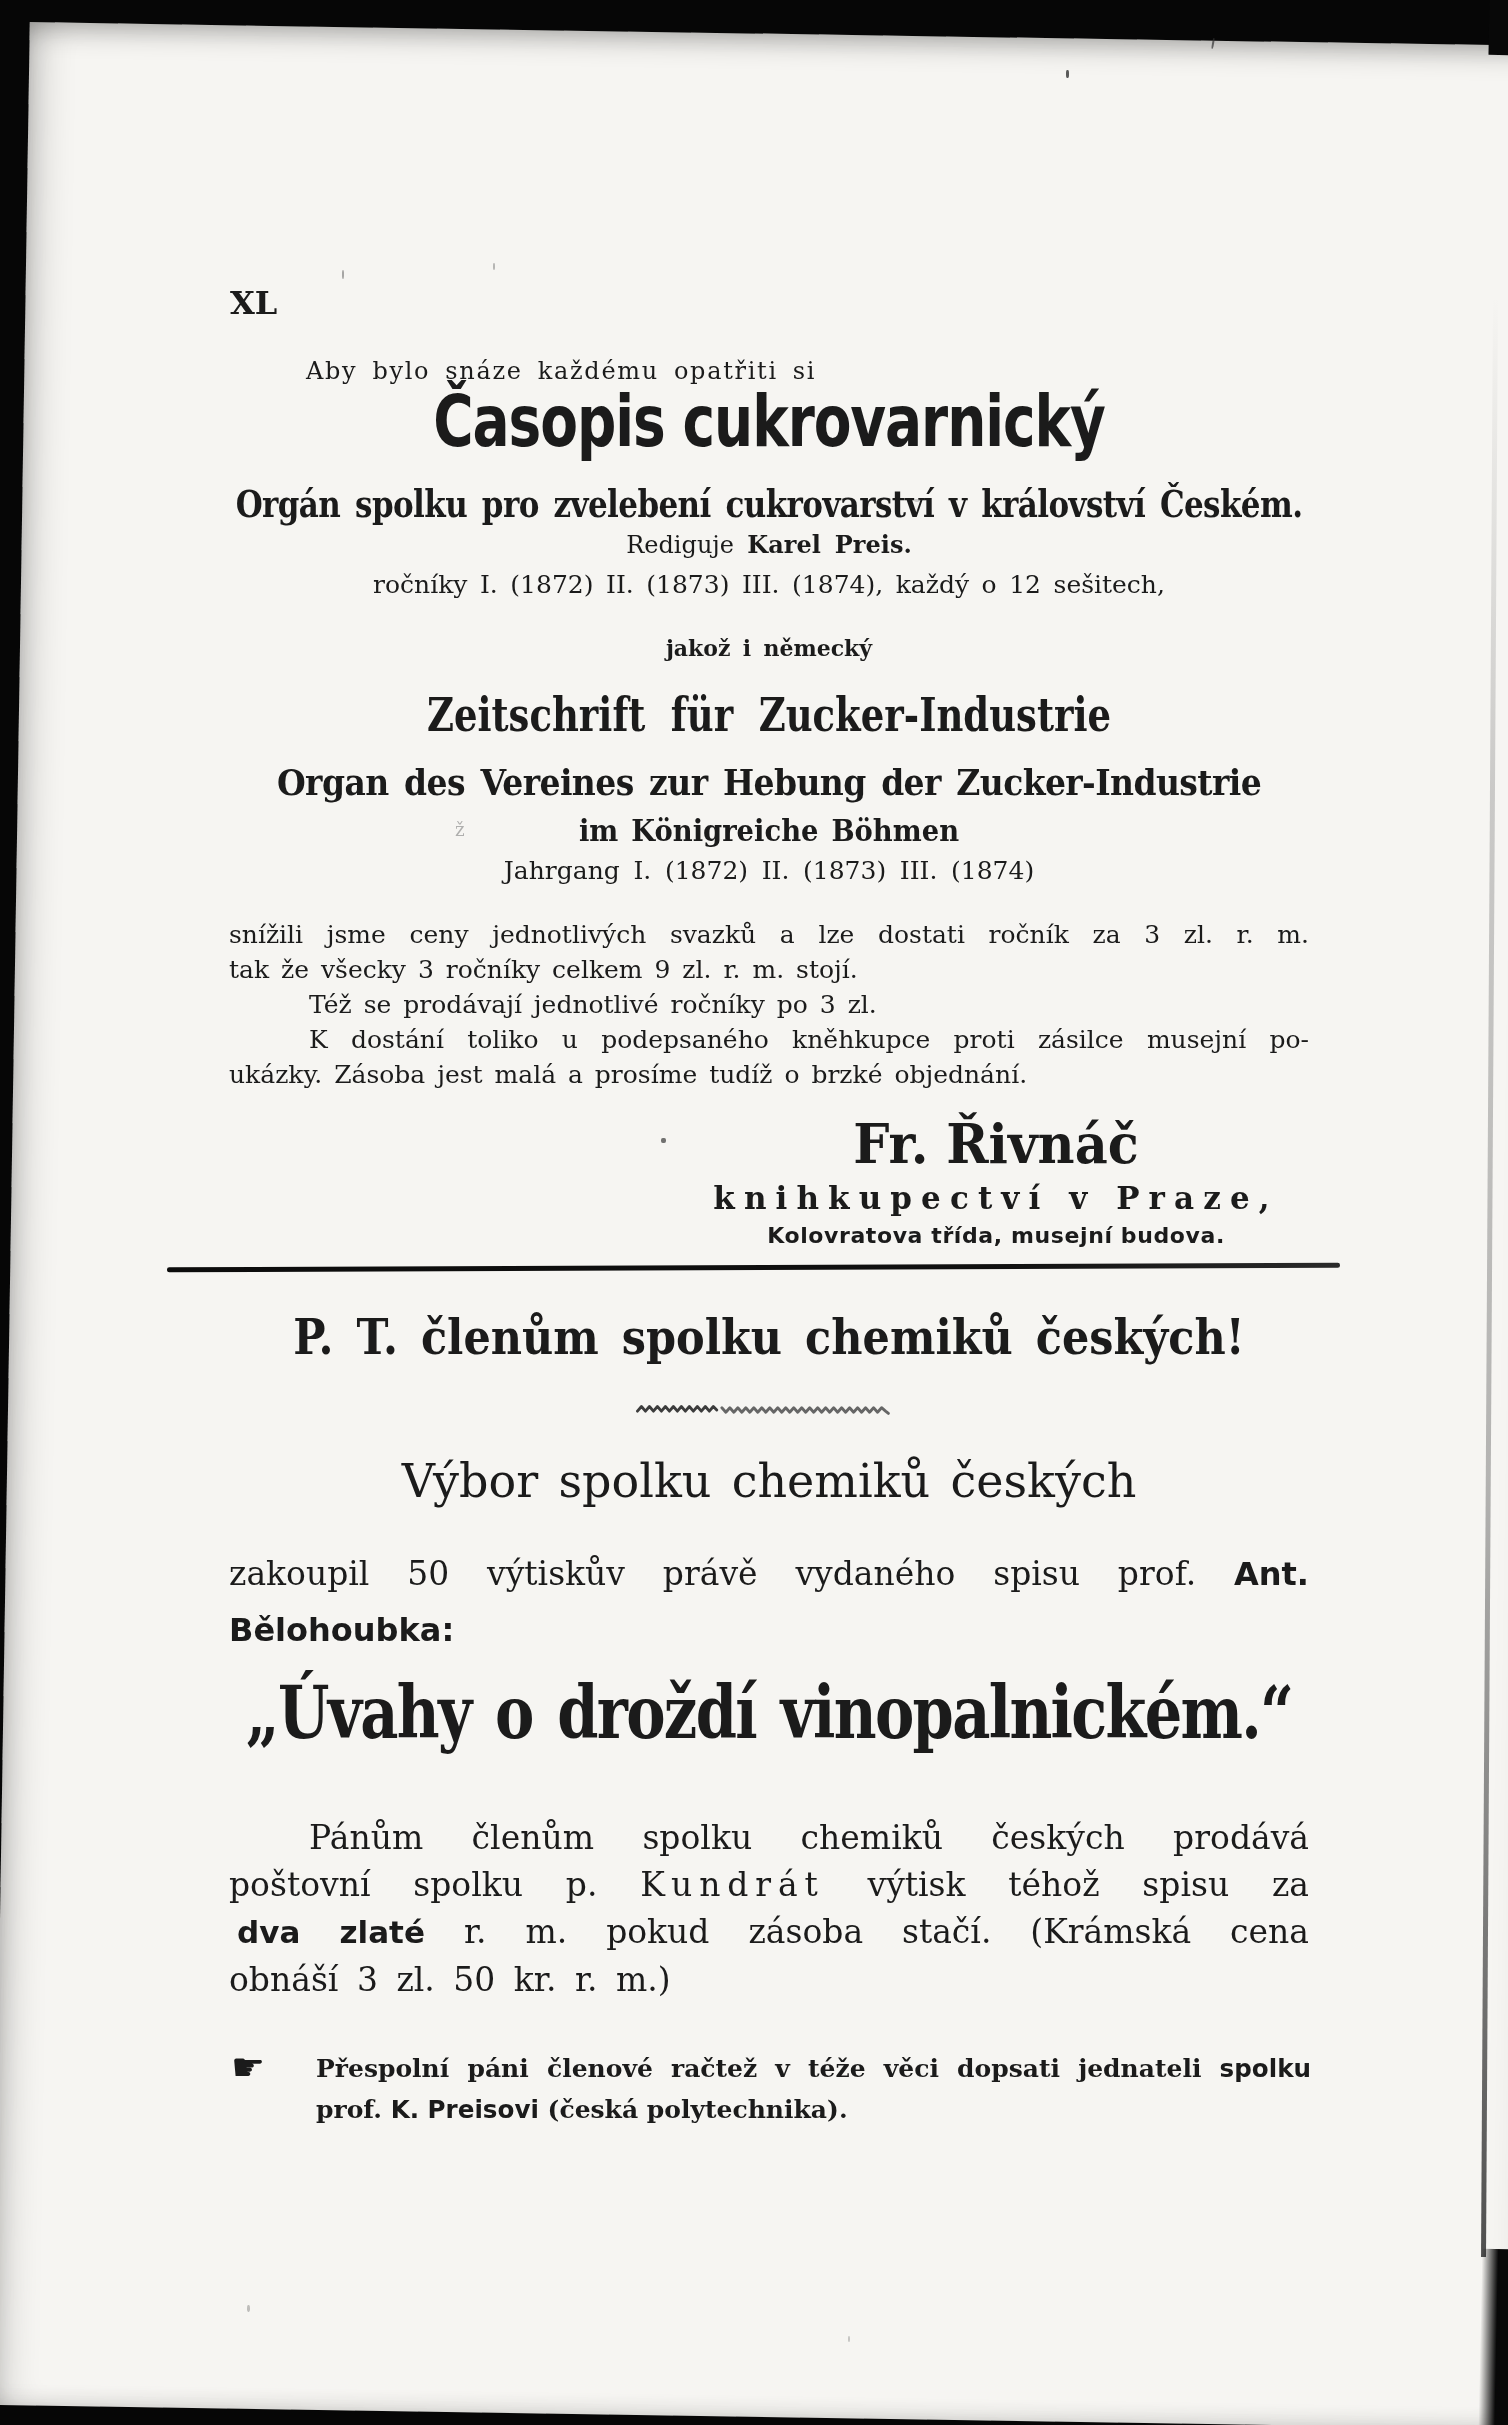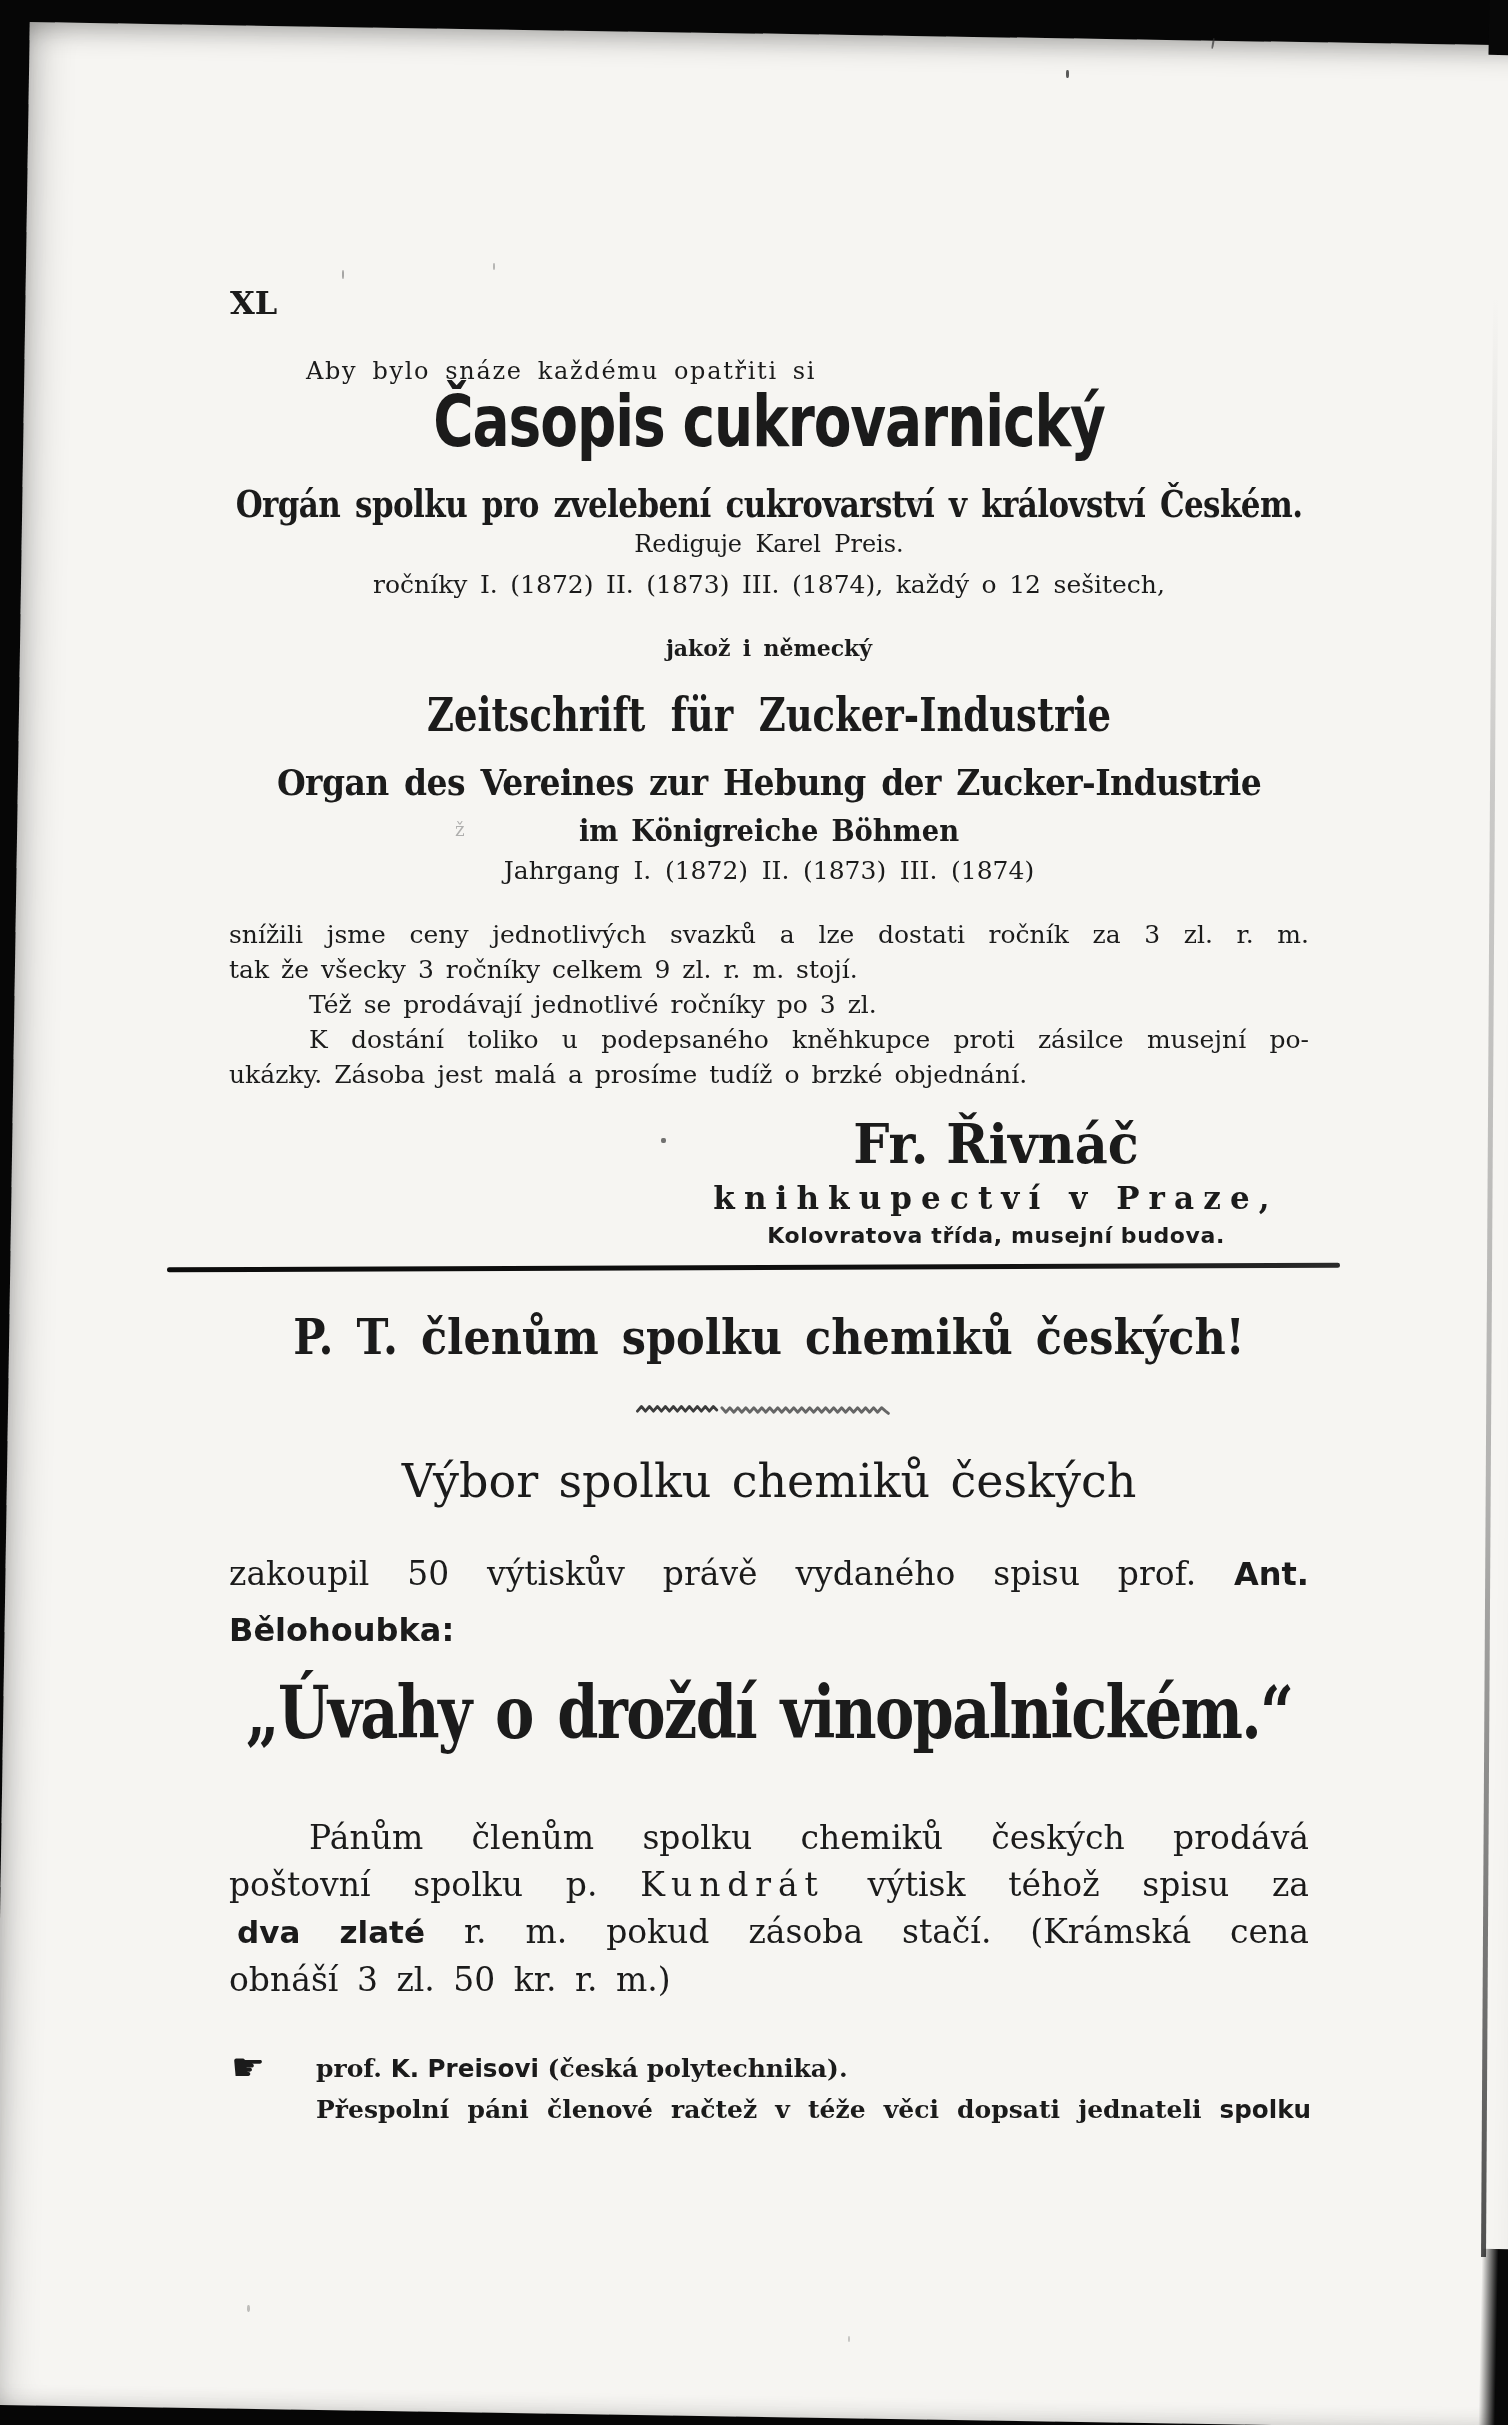--- a/index.html
+++ b/index.html
@@ -56,21 +56,21 @@
     width: 1285px; height: 2426px;
     color: #1b1b1b;
   }
   .abs { position: absolute; white-space: nowrap; }
   .col {
     position: absolute; left: 229px; width: 1080px;
   }
   .center { text-align: center; }
   .sans { font-family: "DejaVu Sans", "Liberation Sans", sans-serif; }
   .serif { font-family: "DejaVu Serif", "Liberation Serif", serif; }
-  .b { font-weight: normal; }
+  .b { font-weight: bold; }
   .justify-last { text-align: justify; text-align-last: justify; }
 
   #page-number {
     left: 230px; top: 281px;
     font-size: 32px; font-weight: bold;
   }
   #intro-line {
     left: 306px; top: 354px;
     font-size: 24px; letter-spacing: 1.7px; word-spacing: 5.7px;
   }
@@ -272,28 +272,28 @@
       </div>
       <div class="justify-last">
         <span class="sans-b">dva zlaté</span>
         <span>r. m. pokud zásoba stačí. (Krámská cena</span>
       </div>
       <div>obnáší 3 zl. 50 kr. r. m.)</div>
     </div>
 
     <div id="footer-note" class="serif">
       <span id="manicule">☛</span>
+      <div class="fl justify-last">
+        <span>Přespolní páni členové račtež v téže věci dopsati jednateli</span>
+        <span class="sans-b">spolku</span>
+      </div>
       <div class="fl">
         <span>prof.</span>
         <span class="sans-b">K. Preisovi</span>
         <span>(česká polytechnika).</span>
-      </div>
-      <div class="fl justify-last">
-        <span>Přespolní páni členové račtež v téže věci dopsati jednateli</span>
-        <span class="sans-b">spolku</span>
       </div>
     </div>
 
     <div class="speck" style="left:342px; top:267px; width:2.3px; height:9.1px; opacity:.5;"></div>
     <div class="speck" style="left:493px; top:260px; width:1.7px; height:6.9px; opacity:.4;"></div>
     <div class="speck" style="left:1066px; top:67px; width:2.9px; height:8px; opacity:.8; background:#333;"></div>
     <div class="speck" style="left:1212px; top:35px; width:2.3px; height:11.4px; opacity:.7; background:#333; transform:rotate(10deg);"></div>
     <div class="speck" style="left:661px; top:1135px; width:4.6px; height:5.1px; opacity:.75; background:#444;"></div>
     <div class="speck" style="left:914px; top:496px; width:5.7px; height:2.9px; opacity:.45; background:#999;"></div>
     <div class="speck" style="left:247px; top:2302px; width:2.9px; height:6.9px; opacity:.35;"></div>

